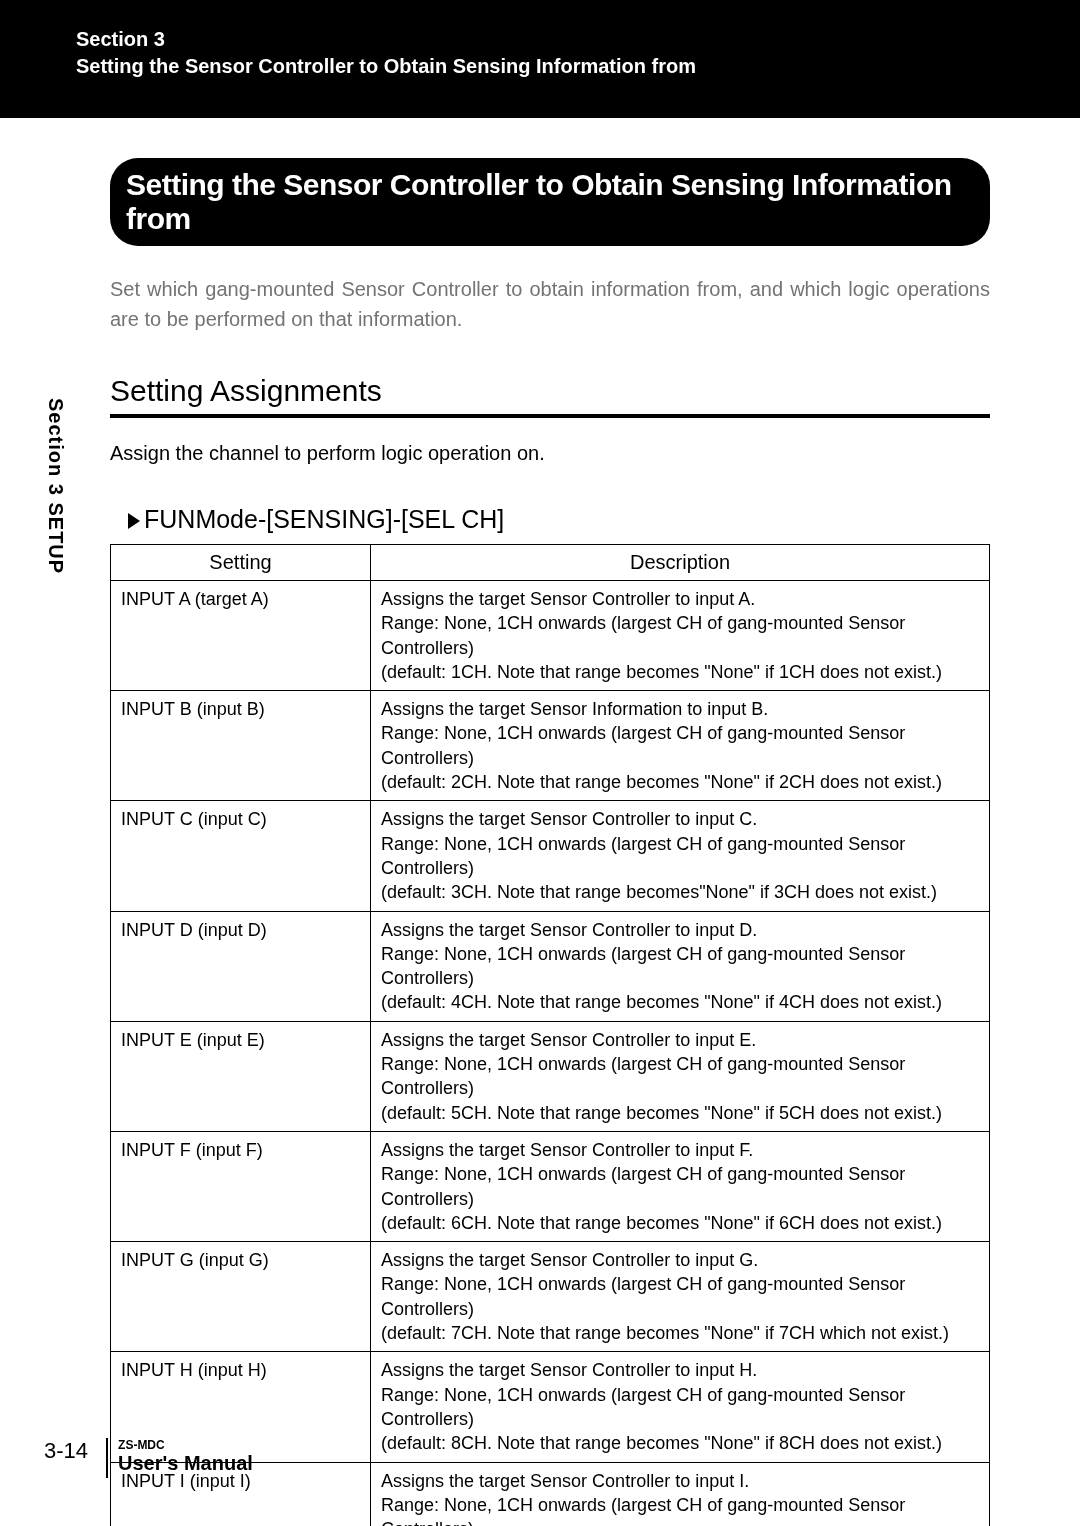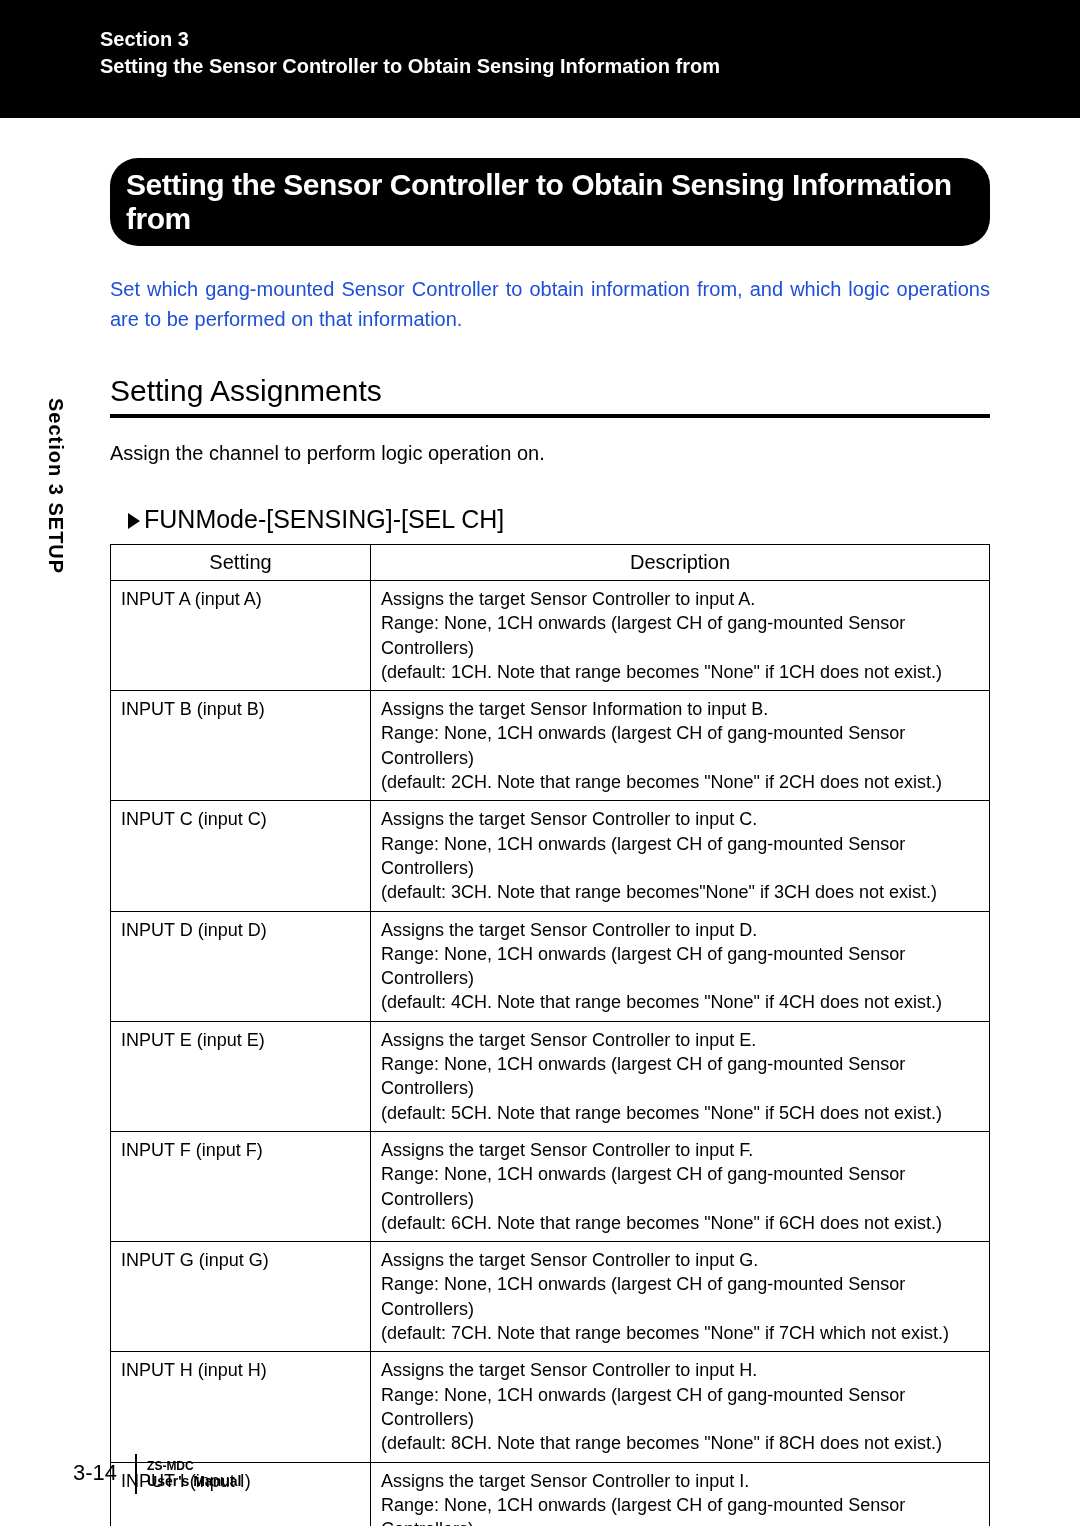--- a/index.html
+++ b/index.html
@@ -10,21 +10,21 @@
     body {
       width: 1080px;
       height: 1526px;
       background: #fff;
       font-family: Arial, Helvetica, sans-serif;
       position: relative;
     }
     .header-bar {
       background: #000;
       color: #fff;
-      padding: 28px 0 40px 100px;
+      padding: 28px 0 40px 76px;
     }
     .header-section-num {
       font-size: 20px;
       font-weight: bold;
       margin-bottom: 4px;
     }
     .header-section-title {
       font-size: 20px;
       font-weight: bold;
     }
@@ -38,21 +38,21 @@
       padding: 10px 28px 10px 16px;
       border-radius: 28px;
       font-size: 30px;
       font-weight: bold;
       letter-spacing: -0.5px;
       margin-bottom: 28px;
     }
     .intro-text {
       font-size: 20px;
       line-height: 1.5;
-      color: #1d4ed8;
+      color: #737373;
       margin-bottom: 40px;
       text-align: justify;
     }
     .subheading {
       font-size: 30px;
       font-weight: normal;
       padding-bottom: 6px;
       border-bottom: 4px solid #000;
       margin-bottom: 24px;
     }
@@ -101,43 +101,42 @@
       position: absolute;
       left: 44px;
       top: 398px;
       writing-mode: vertical-rl;
       font-weight: bold;
       font-size: 20px;
       letter-spacing: 1px;
     }
     .footer {
       position: absolute;
-      bottom: 32px;
+      bottom: 48px;
       left: 44px;
       display: flex;
-      align-items: center;
-      margin-left: 29px;
+      align-items: flex-start;
     }
     .page-num {
       font-size: 22px;
       margin-right: 18px;
       padding-bottom: 2px;
     }
     .footer-divider {
       width: 2px;
       height: 40px;
       background: #000;
       margin-right: 10px;
     }
     .footer-text .model {
       font-size: 12px;
       font-weight: bold;
     }
     .footer-text .manual {
-      font-size: 14px;
+      font-size: 20px;
       font-weight: bold;
     }
   </style>
 </head>
 <body>
 
 <div class="header-bar">
   <div class="header-section-num">Section 3</div>
   <div class="header-section-title">Setting the Sensor Controller to Obtain Sensing Information from</div>
 </div>
@@ -157,21 +156,21 @@
 
   <table class="settings-table">
     <thead>
       <tr>
         <th>Setting</th>
         <th>Description</th>
       </tr>
     </thead>
     <tbody id="table-body">
     <tr>
-          <td class="setting-col">INPUT A (input A)</td>
+          <td class="setting-col">INPUT A (target A)</td>
           <td>
             <div>Assigns the target Sensor Controller to input A.</div>
             <div>Range: None, 1CH onwards (largest CH of gang-mounted Sensor Controllers)</div>
             <div>(default: 1CH. Note that range becomes "None" if 1CH does not exist.)</div>
           </td>
         </tr>
         <tr>
           <td class="setting-col">INPUT B (input B)</td>
           <td>
             <div>Assigns the target Sensor Information to input B.</div>

